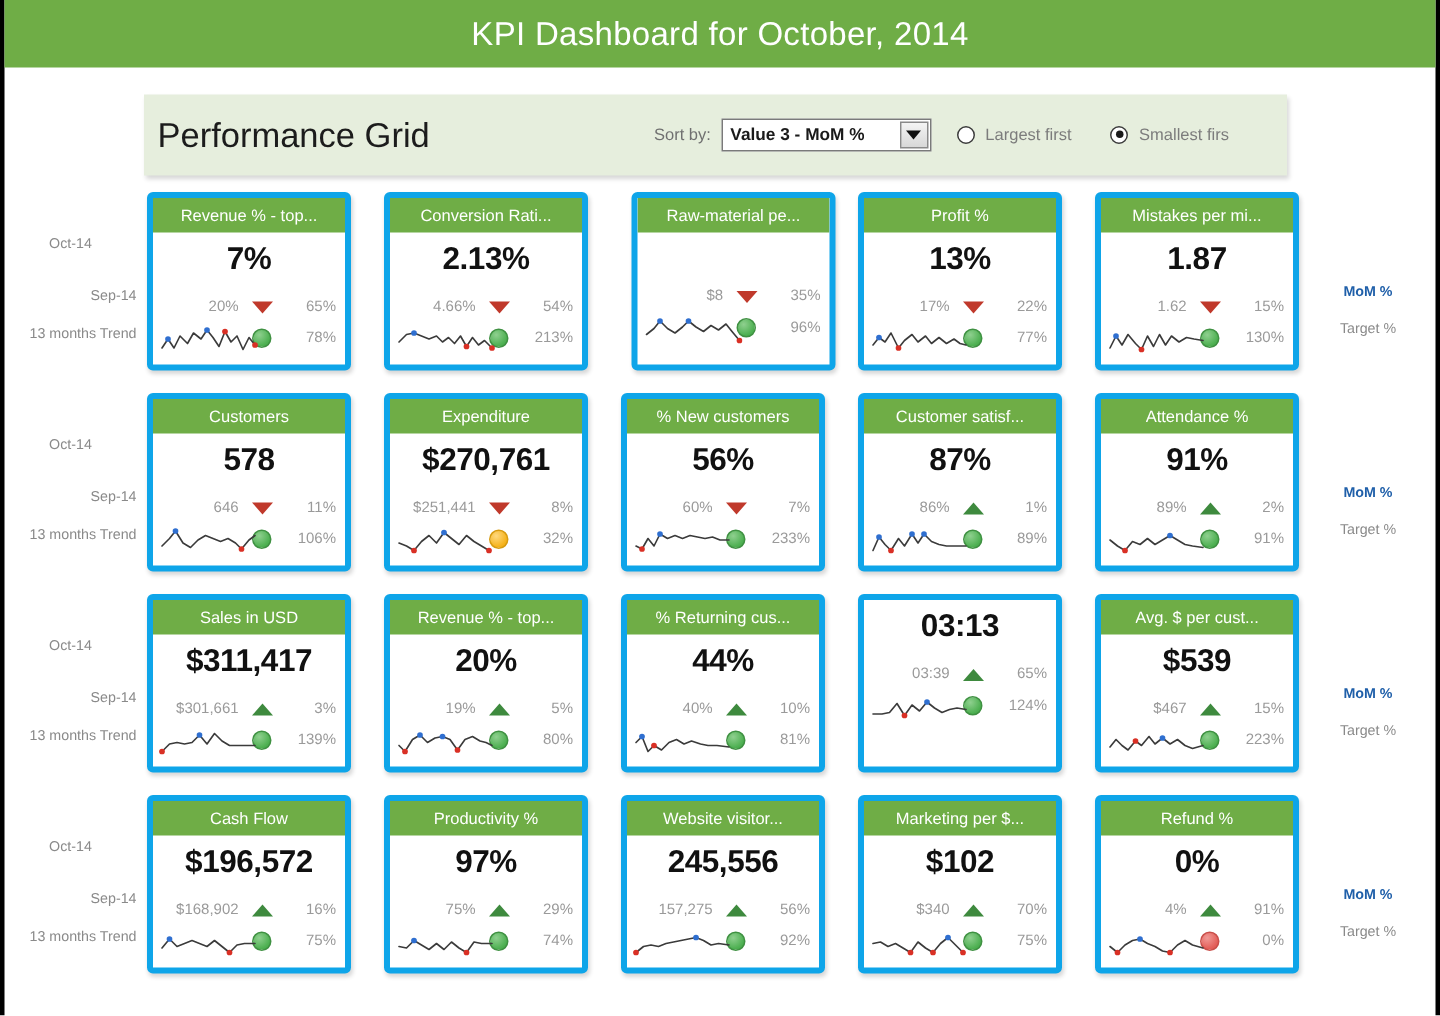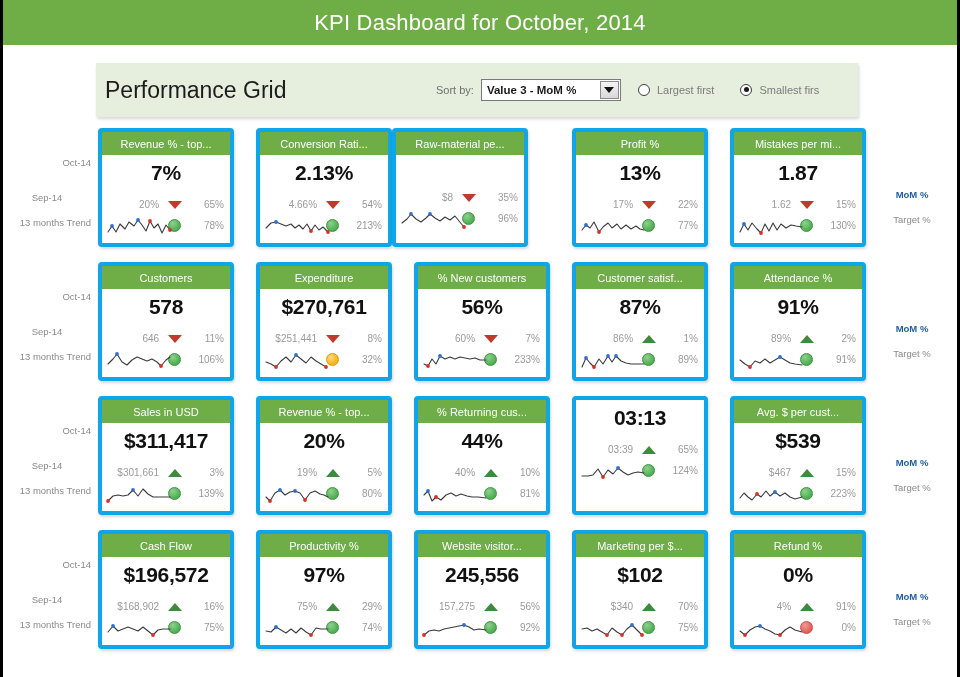--- a/index.html
+++ b/index.html
@@ -121,22 +121,22 @@
 
   
   .row-labels {
     position: absolute;
     width: 88px;
     text-align: right;
     color: #8a8a8a;
     font-size: 9.5px;
   }
   .row-labels div { line-height: 1; white-space: nowrap; }
-  .rl-oct  { margin-bottom: 25px; }
-  .rl-sep  { margin-bottom: 16px; text-align: center; }
+  .rl-oct  { margin-bottom: 25px; text-align: center; }
+  .rl-sep  { margin-bottom: 16px; }
 
   .right-labels {
     position: absolute;
     left: 869px;
     width: 80px;
     font-size: 9.5px;
     text-align: center;
   }
   .right-labels .mom {
     color: #1f5fa9;
@@ -371,21 +371,21 @@
           <div class="spark">
             <svg width="66" height="26" viewBox="0 0 66 26">
               <polyline points="2,16 7,11 12,10 17,12 22,14 27,12 31,16 35,13 39,17 43,12 47,19 51,13 55,18 59,15 64,20" fill="none" stroke="#3b3b3b" stroke-width="1.1" stroke-linejoin="round" stroke-linecap="round"></polyline>
               <circle cx="12" cy="10" r="1.9" fill="#2f6fd0"></circle>
               <circle cx="47" cy="19" r="1.9" fill="#d93025"></circle>
               <circle cx="64" cy="20" r="1.9" fill="#d93025"></circle>
             </svg>
           </div>
         </div>
       </div>
-      <div class="card" style="left: 389px; top: 128px;">
+      <div class="card" style="left: 418px; top: 128px;">
         <div class="card-head">
           <span class="card-title">Raw-material pe...</span>
         </div>
         <div class="card-body">
           <div class="kpi-row r1">
             <span class="prev-val">$8</span>
             <span class="ind">
               <span class="tri-down"></span>
             </span>
             <span class="pct">35%</span>

